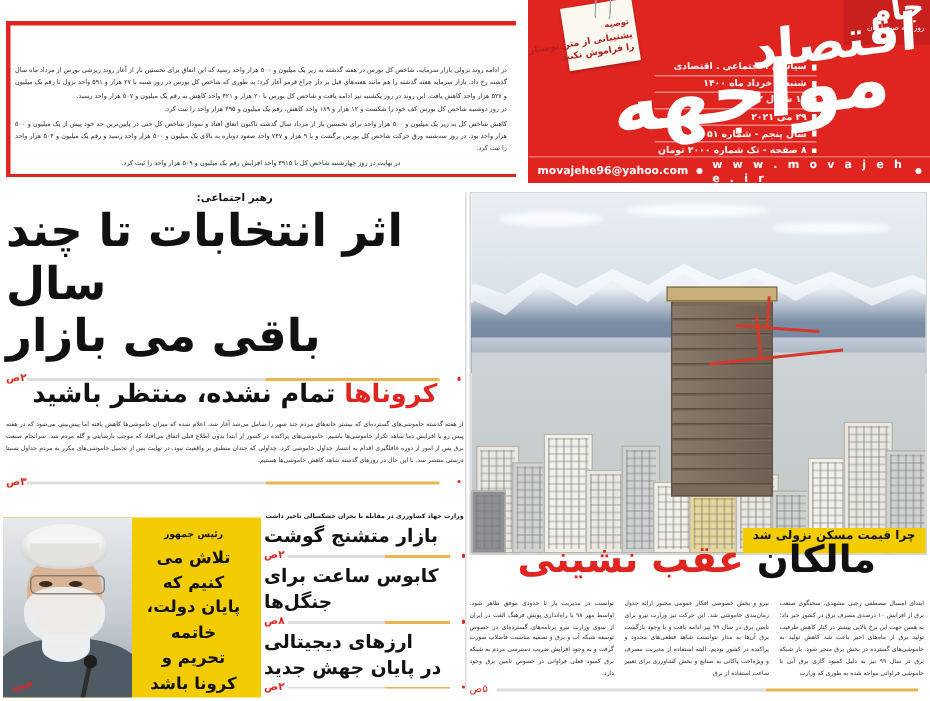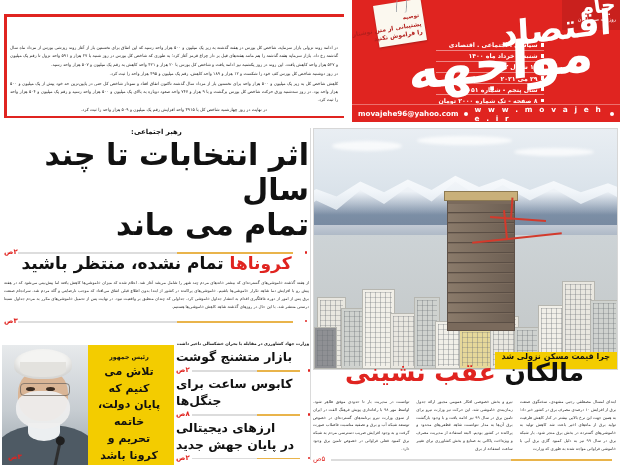--- a/index.html
+++ b/index.html
@@ -51,21 +51,21 @@
   .lead .rule-v{position:absolute;left:0;top:0;bottom:0;width:2.5px;background:#E02420;}
   .lead h2{margin:0;position:absolute;right:6px;top:9px;font-size:13.5px;font-weight:700;color:#111;letter-spacing:-.2px;}
   .lead .body{position:absolute;right:6px;left:6px;top:30px;bottom:7px;
               font-size:4.3px;line-height:1.95;text-align:justify;color:#2b2b2b;}
   .lead .body p{margin:0 0 1px;}
   .lead .body p.last{text-align:center;}
 
   
   .mainhead{position:absolute;left:4px;top:128px;width:305px;}
   .mainhead .kicker{font-size:7px;font-weight:700;color:#111;text-align:center;margin-bottom:2px;}
-  .mainhead h1{margin:0;font-size:30px;line-height:1.16;font-weight:700;color:#111;text-align:right;letter-spacing:-.6px;}
+  .mainhead h1{margin:0;font-size:30px;line-height:1.16;font-weight:700;color:#111;text-align:left;letter-spacing:-.6px;}
 
   .sep{position:relative;height:10px;margin-top:6px;}
   .sep .line{position:absolute;left:14px;right:16px;top:4px;height:1.6px;
              background:linear-gradient(to left,#E9B44B 0%,#E9B44B 42%,#ddd 42%,#ddd 100%);}
   .sep .pg{position:absolute;left:0;top:0;font-size:7px;font-weight:700;color:#E02420;}
   .sep .dot{position:absolute;right:2px;top:3px;width:2.5px;height:2.5px;border-radius:50%;background:#E02420;}
 
   .sub2{position:absolute;left:4px;top:252px;width:305px;}
   .sub2 h2{margin:0;font-size:17px;line-height:1.3;font-weight:700;text-align:center;letter-spacing:-.4px;color:#111;}
   .sub2 h2 .red{color:#E02420;}
@@ -223,21 +223,21 @@
       <p>کاهش شاخص کل به زیر یک میلیون و ۵۰۰ هزار واحد برای نخستین بار از مرداد سال گذشته تاکنون اتفاق افتاد و نمودار شاخص کل حتی در پایین‌ترین حد خود پیش از یک میلیون و ۵۰۰ هزار واحد بود. در روز سه‌شنبه ورق حرکت شاخص کل بورس برگشت و با ۹ هزار و ۷۴۷ واحد صعود دوباره به بالای یک میلیون و ۵۰۰ هزار واحد رسید و رقم یک میلیون و ۵۰۴ هزار واحد را ثبت کرد.</p>
       <p class="last">در نهایت در روز چهارشنبه شاخص کل با ۳۹۱۵ واحد افزایش رقم یک میلیون و ۵۰۹ هزار واحد را ثبت کرد.</p>
     </div>
     <div class="bar-b"></div>
   </div>
 
   <div class="mainhead">
     <div class="kicker">رهبر اجتماعی:</div>
     <h1>
       <span>اثر انتخابات تا چند سال</span><br>
-      <span>تمام می ماند</span>
+      <span>باقی می بازار</span>
     </h1>
     <div class="sep">
       <span class="pg">۲ص</span>
       <span class="line"></span>
       <span class="dot"></span>
     </div>
   </div>
 
   <div class="sub2">
     <h2>

